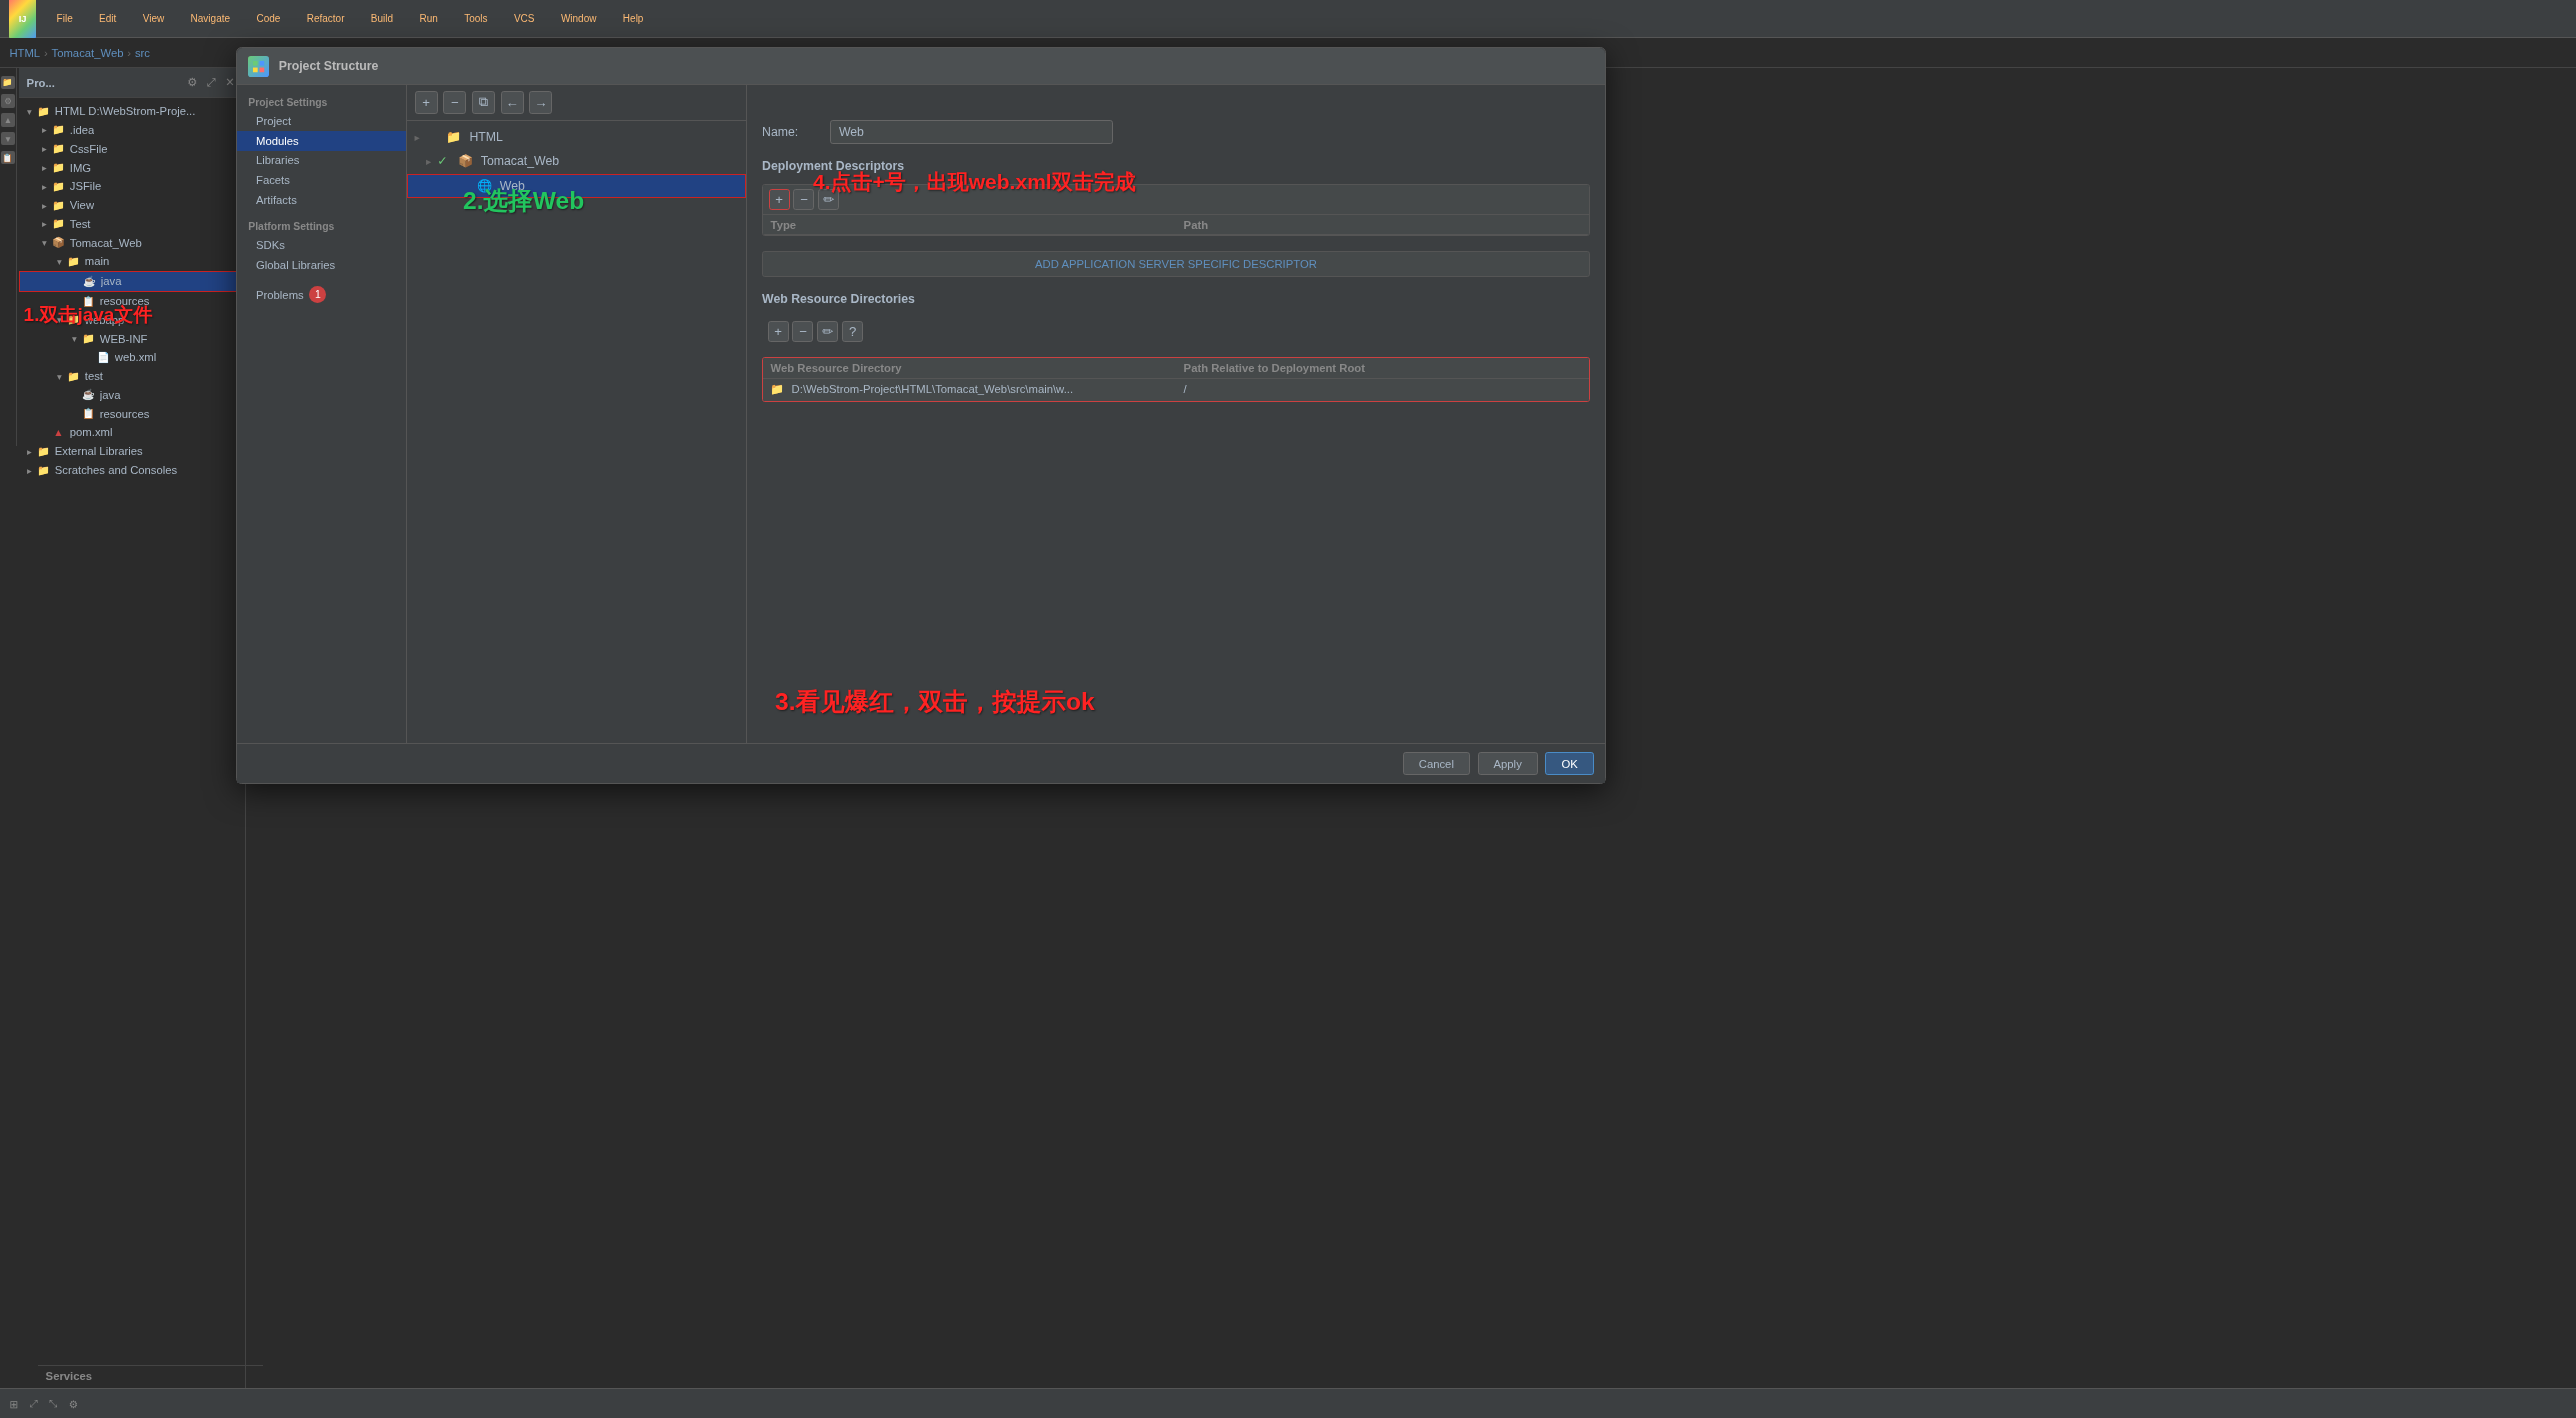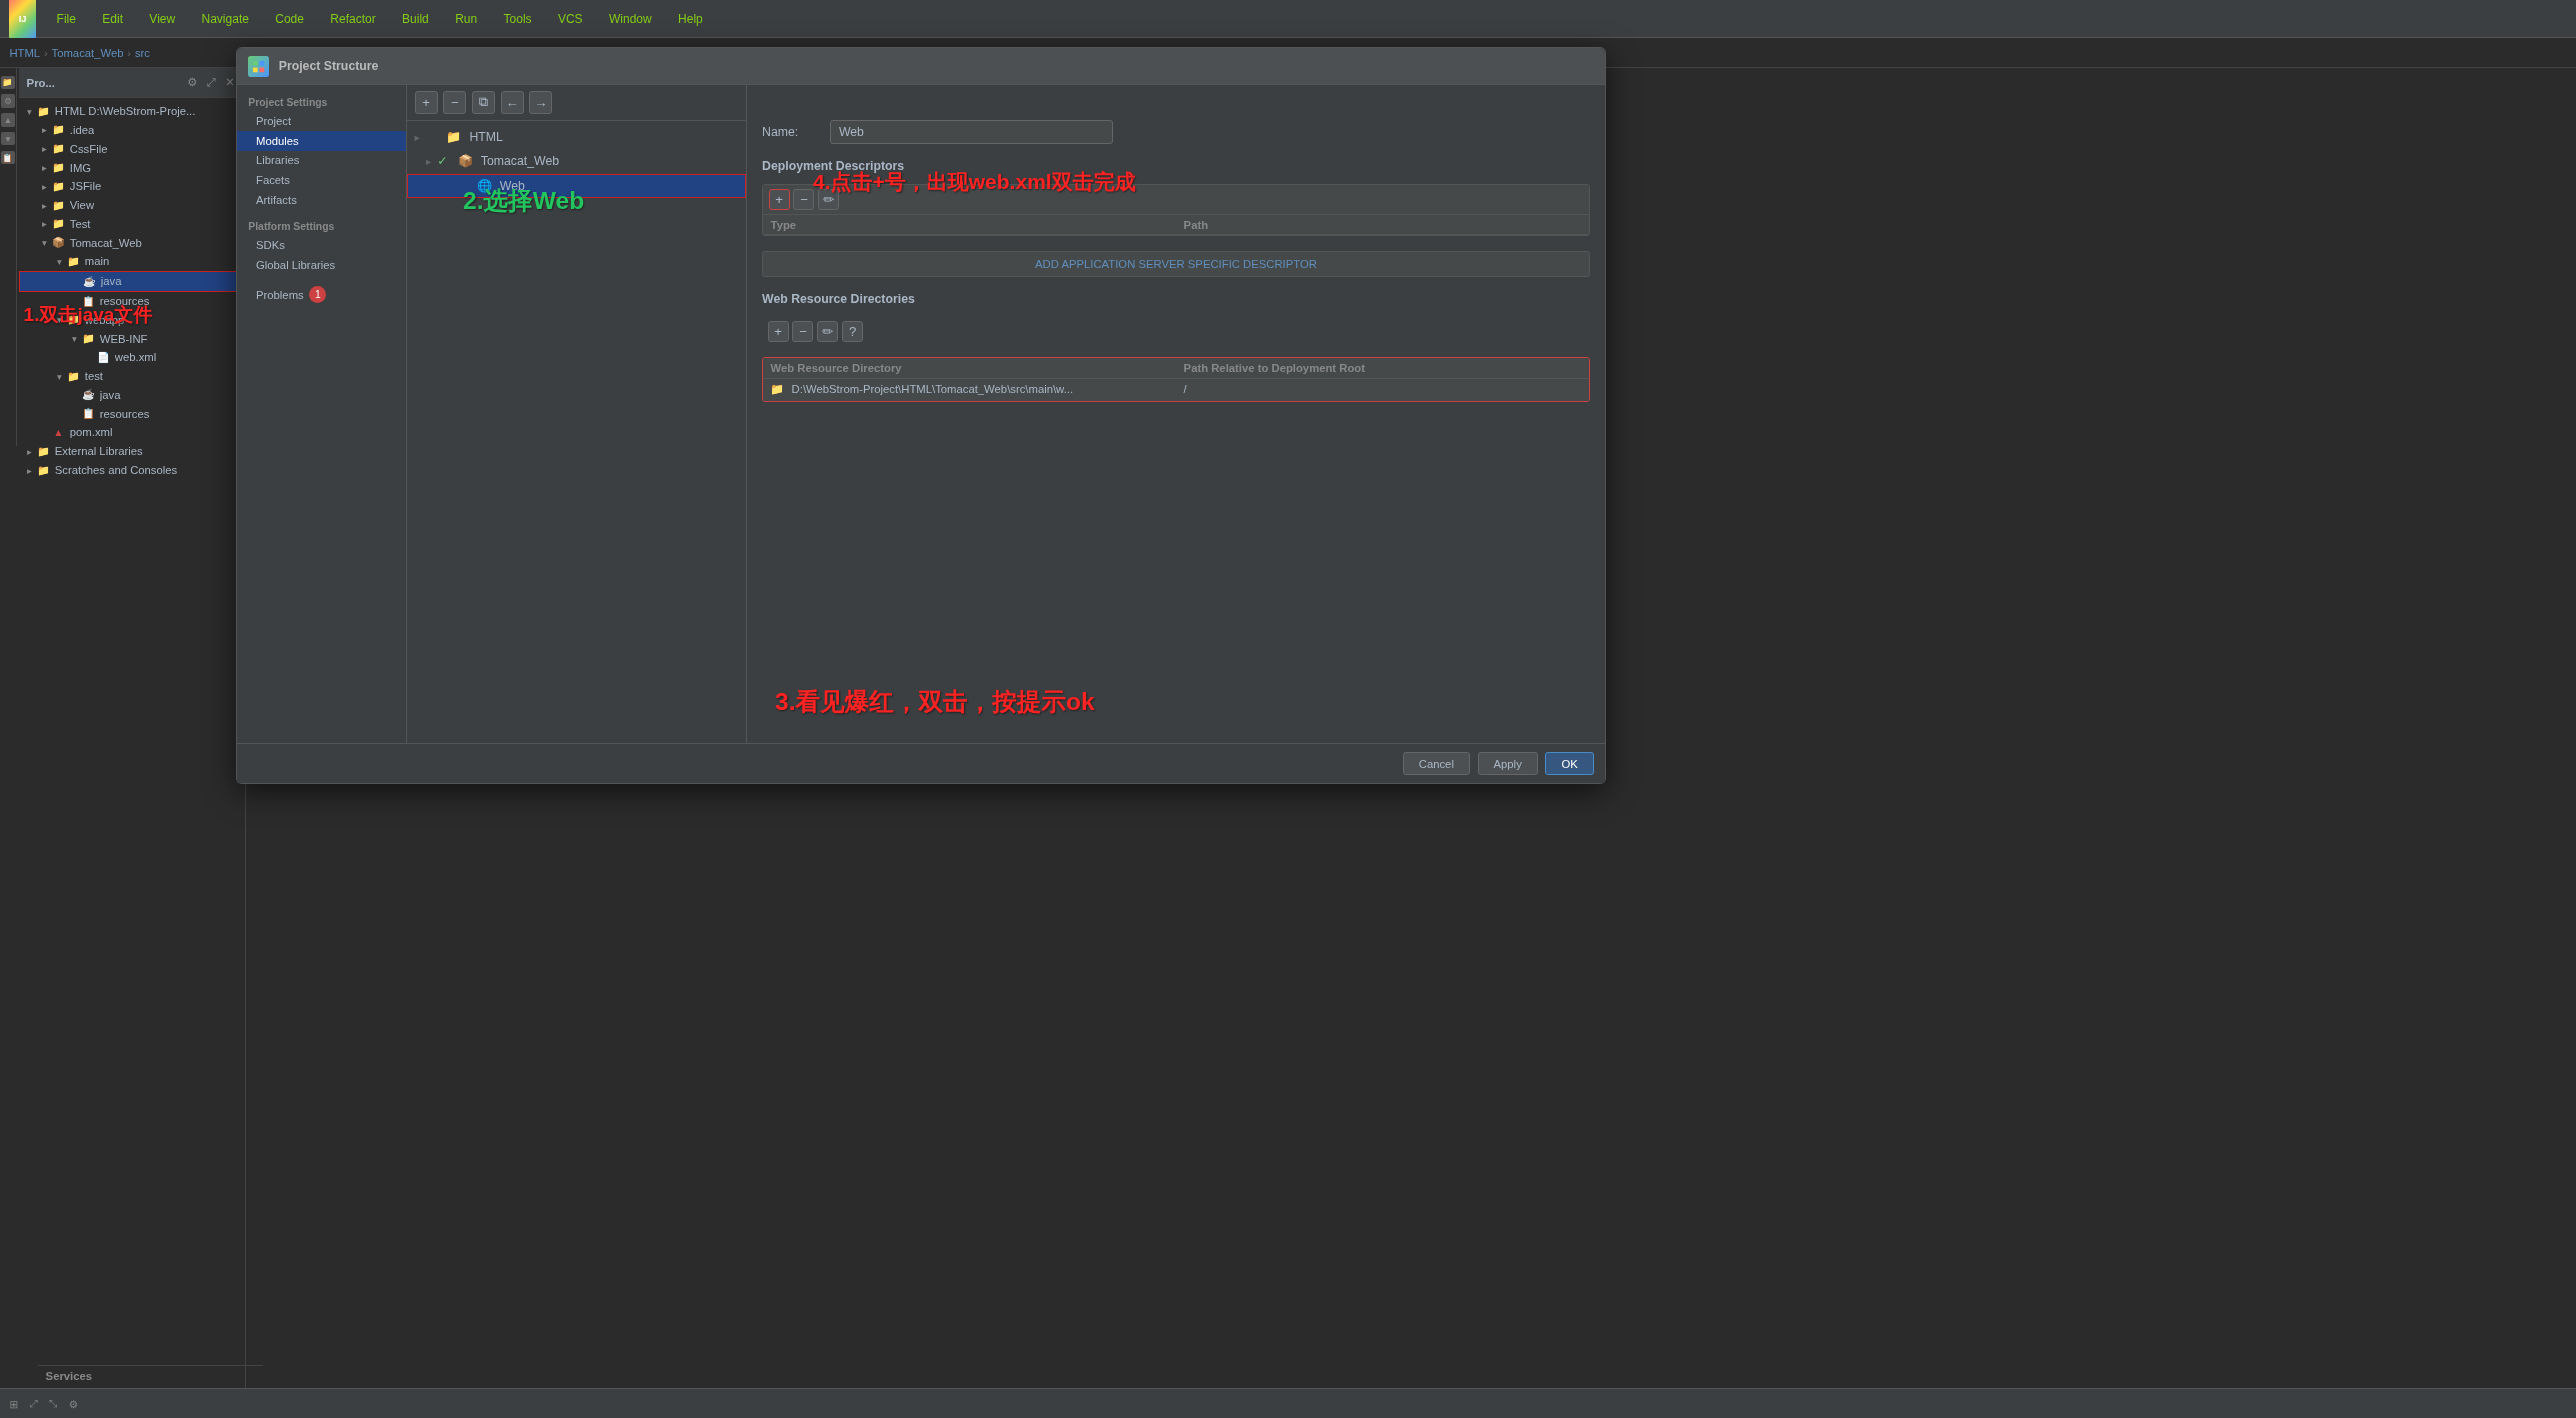--- a/index.html
+++ b/index.html
@@ -28,22 +28,22 @@
     }
     .menu-bar-logo {
       width: 26.5px; height: 43px;
       background: linear-gradient(135deg, #ff6b6b, #ffd93d, #6bcb77, #4d96ff);
       border-radius: 3.8px;
       display: flex; align-items: center; justify-content: center;
       font-weight: bold; font-size: 9.4px; color: white;
       flex-shrink: 0;
     }
     .menu-item {
-      color: #84cc16;
-      font-size: 12px;
+      color: #fdba74;
+      font-size: 10px;
       cursor: pointer;
       padding: 1.9px 5.7px;
     }
 
     
     .breadcrumb-bar {
       display: flex;
       align-items: center;
       background: #2b2b2b;
       height: 30px;

